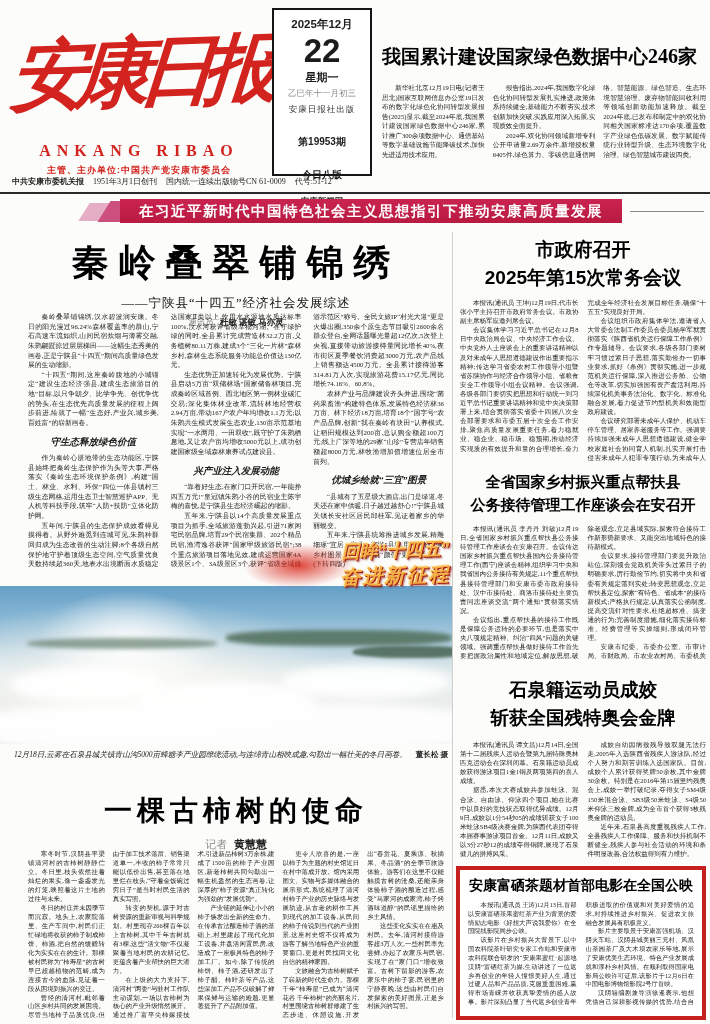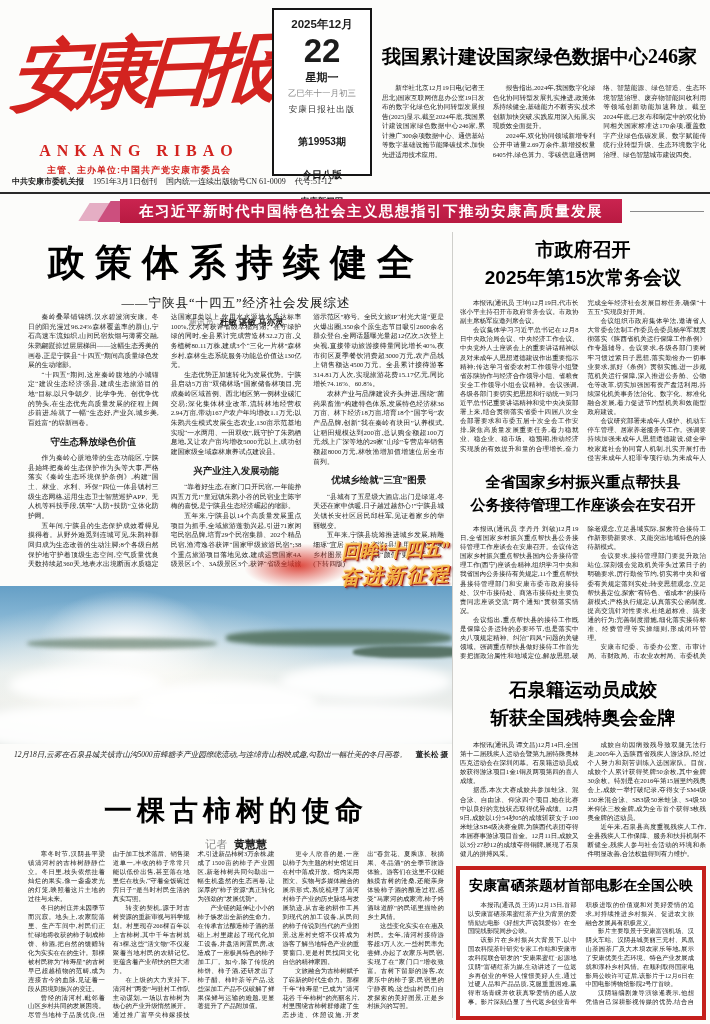--- a/index.html
+++ b/index.html
@@ -52,21 +52,21 @@
   .v-rule { position:absolute; left:452px; top:232px; width:1px; height:786px; background:#cfcfcb; }
   
   .main-head { position:absolute; left:28px; top:238px; width:416px; text-align:center; }
   .main-head h2 { font-family:"Liberation Sans",sans-serif; font-size:37px; font-weight:900; letter-spacing:10px; white-space:nowrap; color:#000; }
   .main-sub { margin-top:7px; font-size:12.5px; letter-spacing:1px; color:#111; }
   .byline { margin-top:5px; font-size:8.5px; }
   .byline .role { color:#8d8d8d; margin-right:4px; }
   .byline .names { font-weight:bold; }
   .main-body { position:absolute; left:28px; top:312px; width:416px; height:270px;
     column-count:3; column-gap:12px; overflow:hidden; font-size:6.8px; line-height:1.42; text-align:justify; }
-  .sec-head { font-family:"Liberation Sans",sans-serif; font-size:9.5px; font-weight:900; text-align:center; margin:7px 0 5px; text-indent:0; }
+  .sec-head { font-family:"Liberation Sans",sans-serif; font-size:9.5px; font-weight:900; text-align:center; margin:7px 0 5px; text-indent:0;font-style:italic; }
   
   .badge { position:absolute; left:250px; top:540px; width:200px; height:50px; text-align:right;
     transform:rotate(-2deg); font-family:"Liberation Sans",sans-serif; font-style:italic; font-weight:900; z-index:3; }
   .badge-glow { position:absolute; left:-6px; top:2px; width:110px; height:44px;
     background:radial-gradient(closest-side, rgba(216,42,30,.85), rgba(216,42,30,0)); }
   .badge-l1 { position:relative; font-size:18px; color:#f3b044; text-shadow:1px 1px 0 #a81c14,-1px -1px 0 #ffe9b0,2px 2px 2px rgba(120,10,5,.6); }
   .badge-l2 { position:relative; font-size:20px; letter-spacing:2px; color:#f3b044;
     text-shadow:1px 1px 0 #a81c14,-1px -1px 0 #ffe9b0,2px 2px 2px rgba(120,10,5,.6); }
   
   .photo { position:absolute; left:0; top:586px; width:452px; height:158px; overflow:hidden;
@@ -147,21 +147,21 @@
   <div class="header-rule"></div>
 
   <div class="banner-deco1"></div>
   <div class="banner-deco2"></div>
   <div class="banner">在习近平新时代中国特色社会主义思想指引下推动安康高质量发展</div>
   <div class="banner-tail"></div>
 
   <div class="v-rule"></div>
 
   <div class="main-head">
-    <h2>政策体系持续健全</h2>
+    <h2>秦岭叠翠铺锦绣</h2>
     <div class="main-sub">——宁陕县“十四五”经济社会发展综述</div>
     <div class="byline">
       <span class="role">通讯员</span>
       <span class="names">杜敏 谌敏 马亦灵</span>
     </div>
   </div>
   <div class="main-body">
       <p class="para">秦岭叠翠铺锦绣,汉水碧波润安康。冬日的阳光漫过96.24%森林覆盖率的群山,宁石高速车流如织,山间民宿炊烟与薄雾交融,朱鹮翩跹掠过层层梯田——这幅生态秀美的画卷,正是宁陕县“十四五”期间高质量绿色发展的生动缩影。</p>
       <p class="para">“十四五”期间,这座秦岭腹地的小城锚定“建设生态经济强县,建成生态旅游目的地”目标,以只争朝夕、比学争先、创优争优的势头,在生态优先高质量发展的征程上阔步前进,绘就了一幅“生态好,产业兴,城乡美,百姓富”的崭新画卷。</p>
       <h4 class="sec-head">守生态释放绿色价值</h4>

